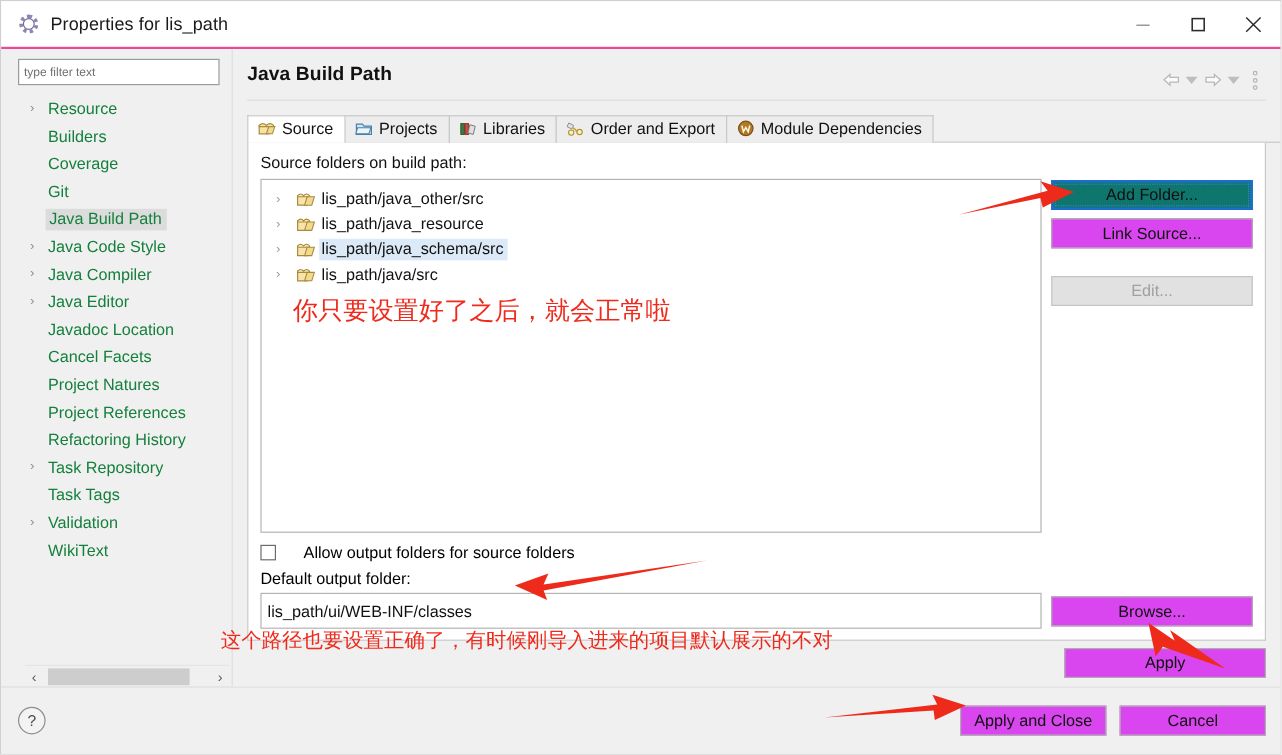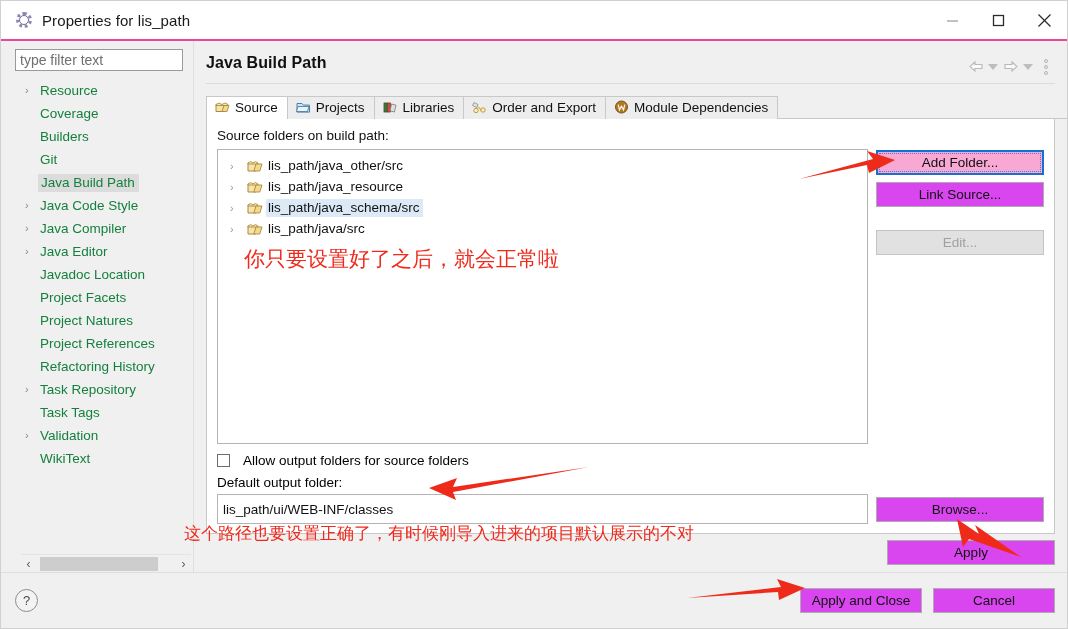--- a/index.html
+++ b/index.html
@@ -98,21 +98,21 @@
     padding: 8px 0 0 14px;
     box-sizing: border-box;
   }
   .filter-input {
     width: 168px;
     height: 22px;
     box-sizing: border-box;
     border: 1px solid #9a9a9a;
     background: #ffffff;
     font-family: inherit;
-    font-size: 14px;
+    font-size: 10px;
     padding: 1px 4px;
     color: #222;
     outline: none;
   }
   .filter-input::placeholder { color: #6f6f6f; opacity: 1; }
   .tree {
     margin-top: 8px;
     flex: 1;
     overflow: hidden;
     position: relative;
@@ -331,29 +331,29 @@
     display: flex;
     align-items: center;
     justify-content: center;
     box-sizing: border-box;
     white-space: nowrap;
   }
   .btn.focused {
     border: 2px solid #1a6fce;
     outline: 1px dotted #3b83d0;
     outline-offset: -4px;
-    background: #f9a8d4;
+    background: #0f766e;
   }
   .btn.disabled { color: #a0a0a0; background: #e1e1e1; border-color: #c4c4c4; }
   .btn-gap { height: 9px; }
 
   .chk-row {
     display: flex;
     align-items: center;
-    gap: 13px;
+    gap: 23px;
     margin-top: 9px;
     font-size: 13.5px;
   }
   .chk {
     width: 13px; height: 13px;
     border: 1px solid #6d6d6d;
     background: #fff;
     flex: none;
     box-sizing: border-box;
   }
@@ -468,25 +468,25 @@
 
       <div class="left-pane">
         <input class="filter-input" type="text" placeholder="type filter text" style="">
         <div class="tree" id="tree-list">
             <div class="tree-item">
               <span class="tree-arrow">›</span>
               <span class="tree-label">Resource</span>
             </div>
             <div class="tree-item">
               <span class="tree-arrow"></span>
+              <span class="tree-label">Builders</span>
+            </div>
+            <div class="tree-item">
+              <span class="tree-arrow"></span>
               <span class="tree-label">Coverage</span>
-            </div>
-            <div class="tree-item">
-              <span class="tree-arrow"></span>
-              <span class="tree-label">Builders</span>
             </div>
             <div class="tree-item">
               <span class="tree-arrow"></span>
               <span class="tree-label">Git</span>
             </div>
             <div class="tree-item selected">
               <span class="tree-arrow"></span>
               <span class="tree-label">Java Build Path</span>
             </div>
             <div class="tree-item">
@@ -500,21 +500,21 @@
             <div class="tree-item">
               <span class="tree-arrow">›</span>
               <span class="tree-label">Java Editor</span>
             </div>
             <div class="tree-item">
               <span class="tree-arrow"></span>
               <span class="tree-label">Javadoc Location</span>
             </div>
             <div class="tree-item">
               <span class="tree-arrow"></span>
-              <span class="tree-label">Project Facets</span>
+              <span class="tree-label">Cancel Facets</span>
             </div>
             <div class="tree-item">
               <span class="tree-arrow"></span>
               <span class="tree-label">Project Natures</span>
             </div>
             <div class="tree-item">
               <span class="tree-arrow"></span>
               <span class="tree-label">Project References</span>
             </div>
             <div class="tree-item">

